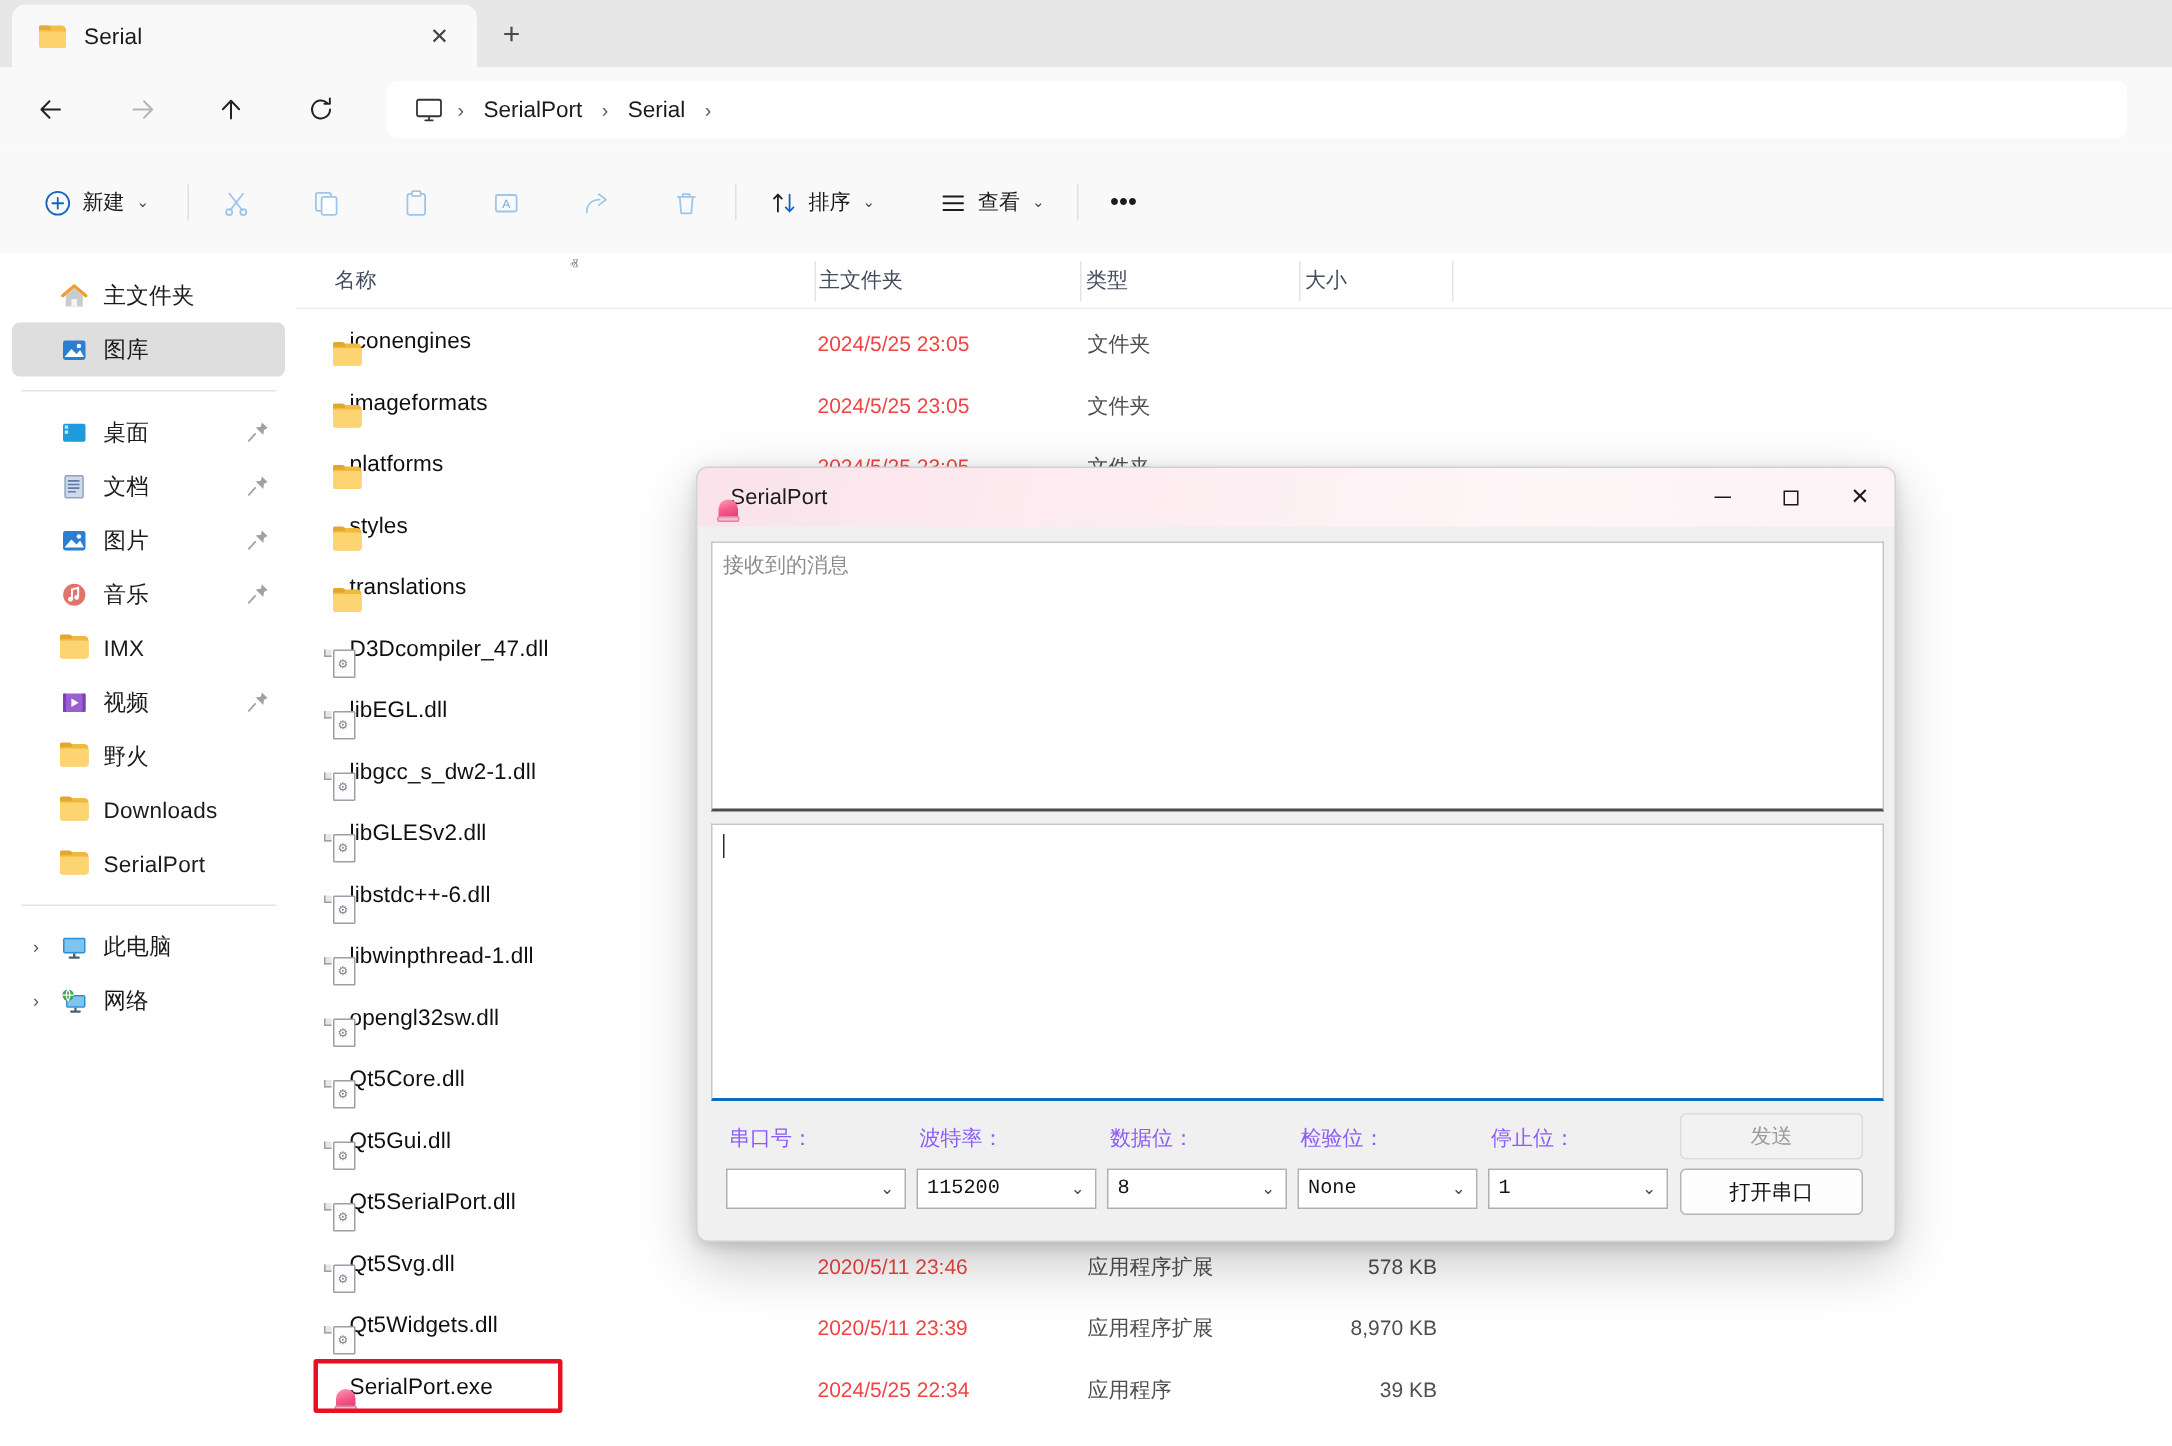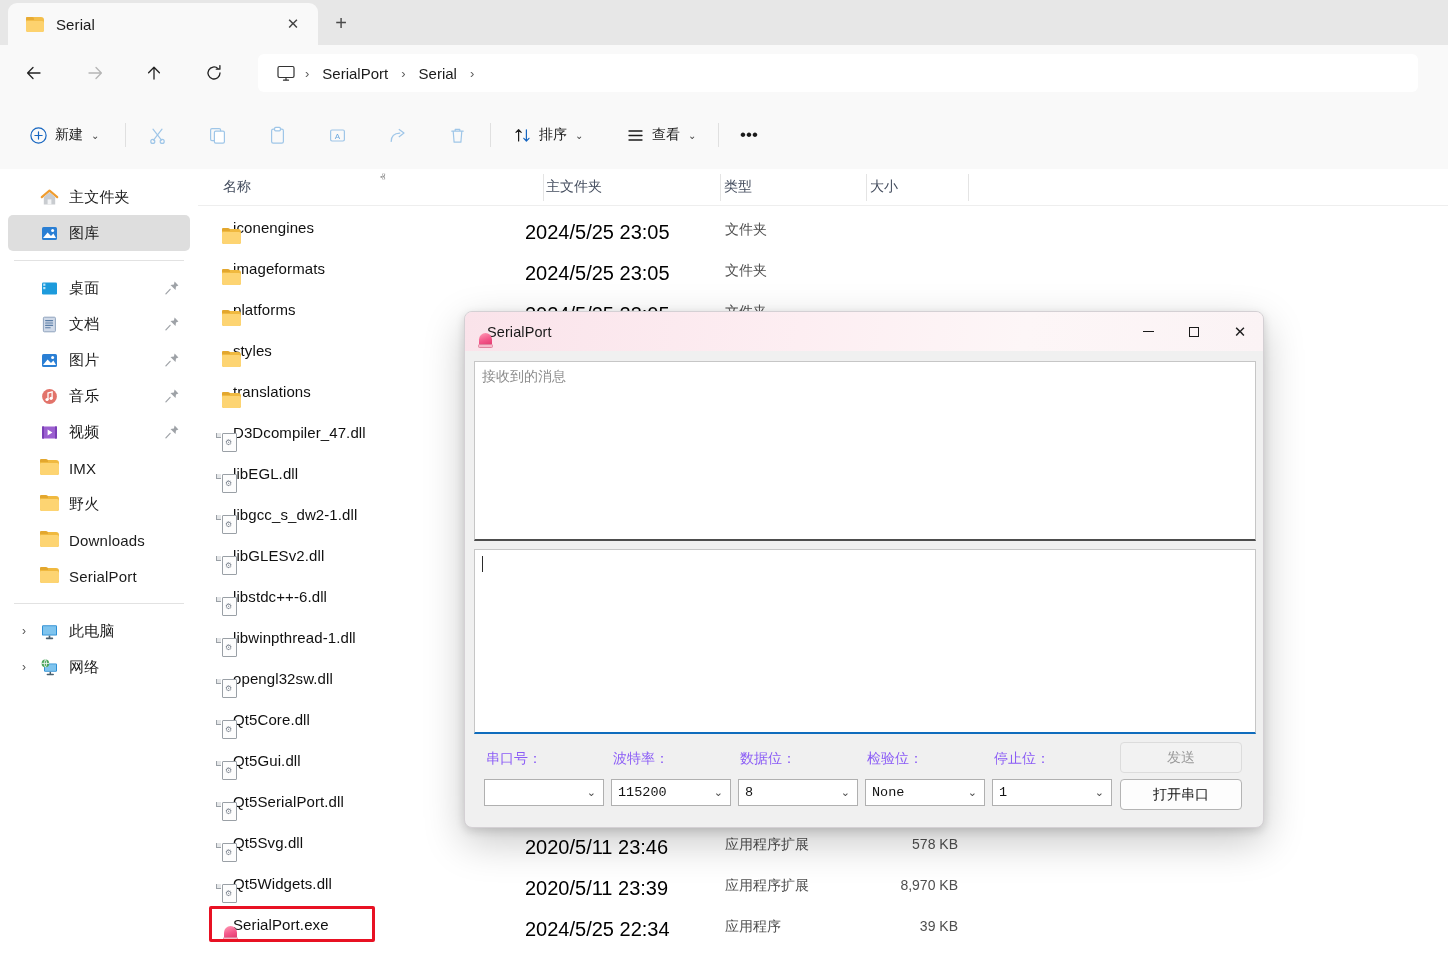--- a/index.html
+++ b/index.html
@@ -108,21 +108,21 @@
   .colhead .ch {
     position: absolute; top: 9px; font-size: 14px; color: #444d5e;
   }
   .colhead .cdiv { position: absolute; top: 5px; width: 1px; height: 27px; background: #e4e4e4; }
   .sortcaret { position: absolute; left: 182px; top: 2px; font-size: 11px; color: #8a8a8a; }
   .headline { position: absolute; left: 0; top: 36px; width: 1250px; height: 1px; background: #eeeeee; }
 
   .row { position: absolute; left: 0; width: 1250px; height: 41px; }
   .rowname { position: absolute; left: 24px; top: 10px; display: flex; align-items: center; gap: 11px; }
   .rowname .lbl { font-size: 15px; color: #101010; letter-spacing: .1px; }
-  .rowdate { position: absolute; left: 327px; top: 12px; font-size: 20px; color: #000000; }
+  .rowdate { position: absolute; left: 347px; top: 12px; font-size: 14px; color: #ef4444; }
   .rowtype { position: absolute; left: 527px; top: 12px; font-size: 14px; color: #4f4f4f; }
   .rowsize { position: absolute; left: 650px; width: 110px; text-align: right; top: 12px; font-size: 14px; color: #4f4f4f; }
 
   
   .fi { position: relative; width: 17px; height: 20px; }
   .fi .page { position: absolute; left: 0; top: 0; width: 15px; height: 19px; background: #fdfdfd; border: 1px solid #9aa0a6; box-sizing: border-box; border-radius: 1px; }
   .fi .fold { position: absolute; right: 1px; top: 0; width: 5px; height: 5px; background: #e4e6e8; border-left: 1px solid #9aa0a6; border-bottom: 1px solid #9aa0a6; box-sizing: border-box; }
   .fi .gear { position: absolute; left: 3px; top: 6px; width: 8px; height: 8px; color:#7d8590; font-size: 8px; line-height: 8px; }
 
   
@@ -403,40 +403,40 @@
       <span class="side-label">音乐</span>
       <span class="pin">
         <svg width="16" height="16" viewBox="0 0 16 16">
             <path d="M10.6 1.6 14.4 5.4 12 6.6l-.5 3.4-5-5L9.9 4.5z" fill="#7a7f86"></path>
             <path d="M6.1 9.3 1.9 13.9" stroke="#7a7f86" stroke-width="1.2" stroke-linecap="round"></path>
           </svg>
       </span>
     </div>
 
     <div class="side-item">
+      <span class="icon16"><span class="fo"><span class="b"></span><span class="t"></span><span class="f"></span></span></span>
+      <span class="side-label">IMX</span>
+    </div>
+
+    <div class="side-item">
       <span class="icon16">
         <svg width="19" height="19" viewBox="0 0 19 19">
             <rect x="2" y="3.4" width="15" height="12.2" rx="1.3" fill="#9b5fd0"></rect>
             <rect x="2" y="3.4" width="2" height="12.2" fill="#7a3fb5"></rect>
             <rect x="15" y="3.4" width="2" height="12.2" fill="#7a3fb5"></rect>
             <path d="M7.6 6.6 12.4 9.5 7.6 12.4z" fill="#fff"></path>
           </svg>
       </span>
       <span class="side-label">视频</span>
       <span class="pin">
         <svg width="16" height="16" viewBox="0 0 16 16">
             <path d="M10.6 1.6 14.4 5.4 12 6.6l-.5 3.4-5-5L9.9 4.5z" fill="#7a7f86"></path>
             <path d="M6.1 9.3 1.9 13.9" stroke="#7a7f86" stroke-width="1.2" stroke-linecap="round"></path>
           </svg>
       </span>
-    </div>
-
-    <div class="side-item">
-      <span class="icon16"><span class="fo"><span class="b"></span><span class="t"></span><span class="f"></span></span></span>
-      <span class="side-label">IMX</span>
     </div>
 
     <div class="side-item">
       <span class="icon16"><span class="fo"><span class="b"></span><span class="t"></span><span class="f"></span></span></span>
       <span class="side-label">野火</span>
     </div>
 
     <div class="side-item">
       <span class="icon16"><span class="fo"><span class="b"></span><span class="t"></span><span class="f"></span></span></span>
       <span class="side-label">Downloads</span>

